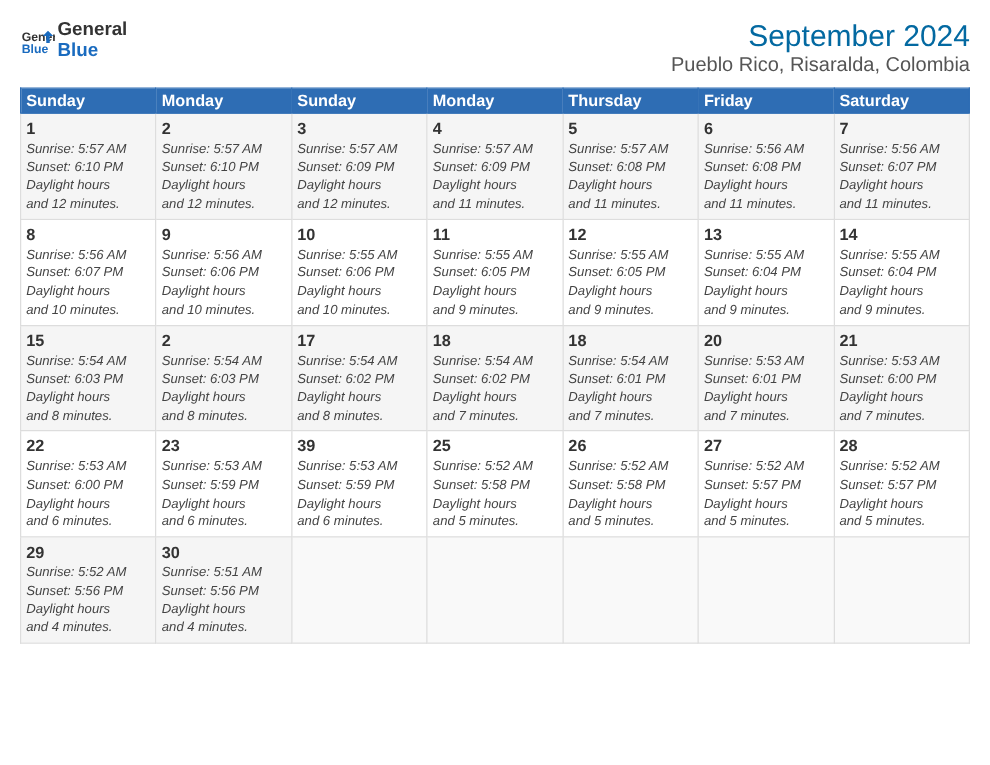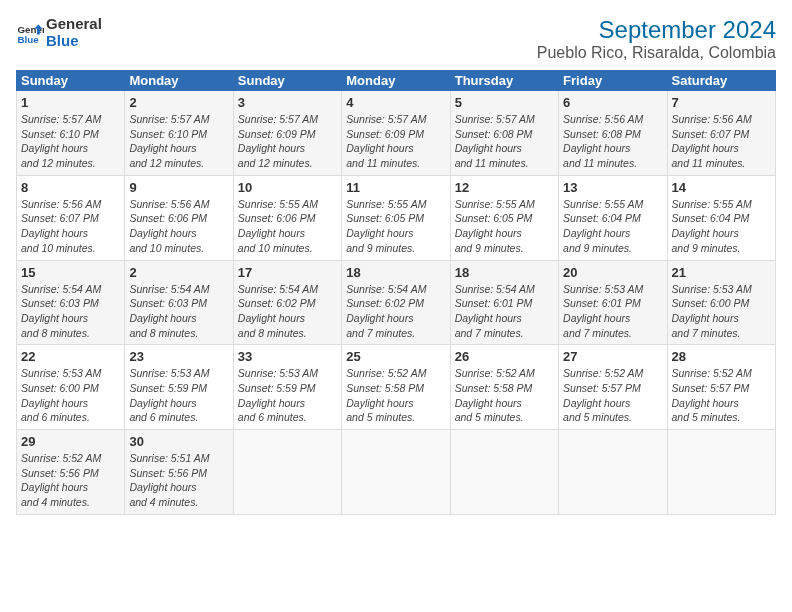--- a/index.html
+++ b/index.html
@@ -327,21 +327,21 @@
         <td>
         <span class="day-num">23</span>
         <div class="day-info">
           Sunrise: 5:53 AM<br>
           Sunset: 5:59 PM<br>
           Daylight hours<br>
           and 6 minutes.
         </div>
       </td>
         <td>
-        <span class="day-num">33</span>
+        <span class="day-num">39</span>
         <div class="day-info">
           Sunrise: 5:53 AM<br>
           Sunset: 5:59 PM<br>
           Daylight hours<br>
           and 6 minutes.
         </div>
       </td>
         <td>
         <span class="day-num">25</span>
         <div class="day-info">

